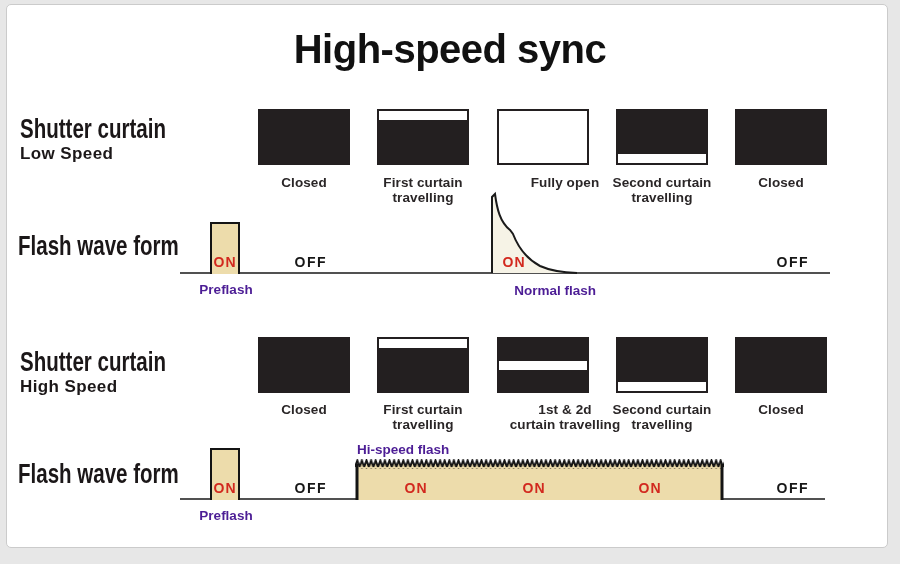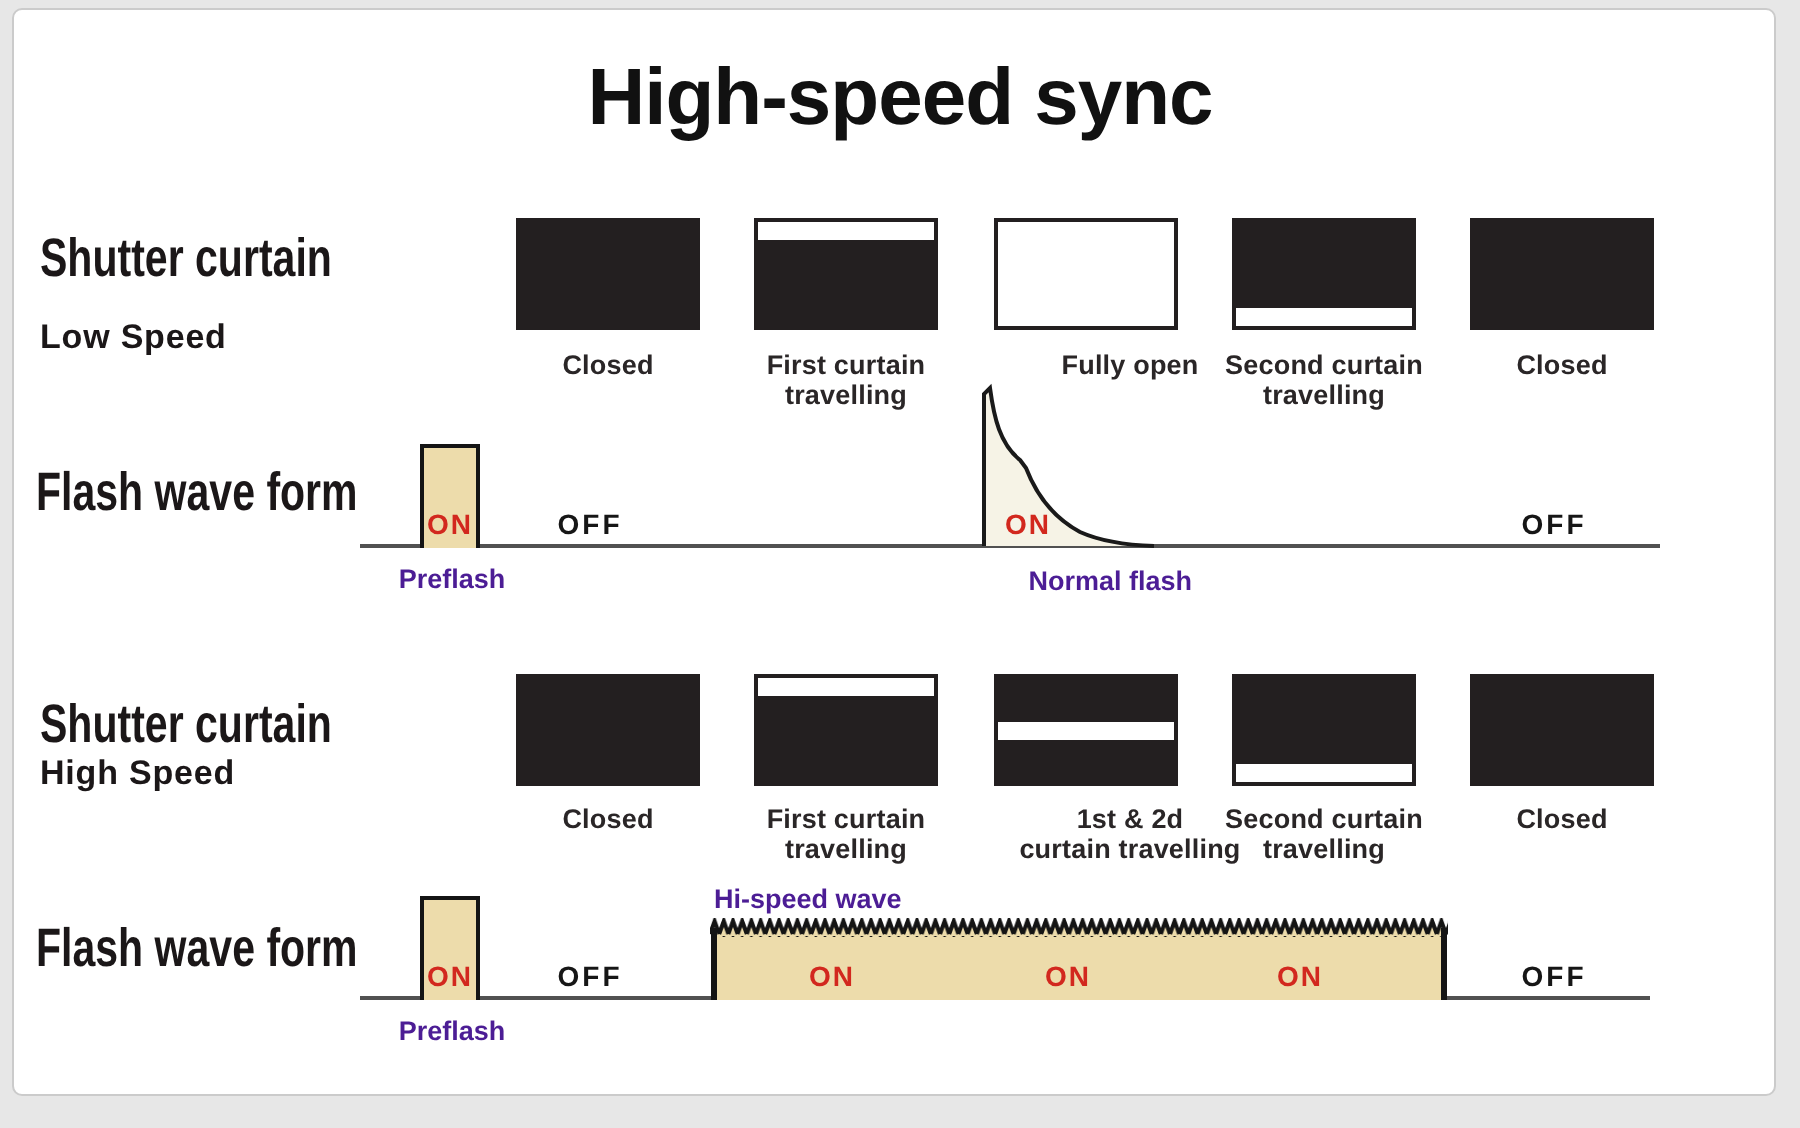--- a/index.html
+++ b/index.html
@@ -23,37 +23,37 @@
   .c1{left:258px;} .c2{left:377px;} .c3{left:497px;} .c4{left:616px;} .c5{left:735px;}
   .stage-lbl{position:absolute;width:130px;text-align:center;font-size:13.5px;
     font-weight:600;line-height:15px;color:#2a2627;white-space:pre-line;letter-spacing:.1px;}
   .lr1{top:175px;} .lr3{top:402px;}
   .lc1{left:239px;} .lc2{left:358px;} .lc3{left:500px;} .lc4{left:597px;} .lc5{left:716px;}
   .baseline{position:absolute;height:2.5px;background:#515151;}
   .pulse{position:absolute;width:26px;height:50px;background:#eddcab;
     border:2px solid #141414;border-bottom:none;}
   .on{position:absolute;width:40px;text-align:center;font-weight:bold;font-size:14px;
     letter-spacing:1px;color:#d2281e;}
-  .off{position:absolute;width:64px;text-align:center;font-weight:bold;font-size:14px;
+  .off{position:absolute;width:64px;text-align:right;font-weight:bold;font-size:14px;
     letter-spacing:1.5px;color:#161616;}
   .caption{position:absolute;width:130px;text-align:center;font-size:13.5px;
     font-weight:600;color:#4c1d95;}
   .caption-left{text-align:left;}
 </style>
 </head>
 <body>
 
 <div class="page">
   <div class="panel"></div>
 
   <div class="abs title">High-speed sync</div>
 
   <div class="abs" style="left:20px;top:116px;">
     <div class="sec-title">Shutter curtain</div>
-    <div class="sec-sub" style="margin-top:16px;">Low Speed</div>
+    <div class="sec-sub" style="margin-top:1px;">Low Speed</div>
   </div>
 
   <div class="box b-closed r1 c1"></div>
   <div class="box b-first  r1 c2"></div>
   <div class="box b-open   r1 c3"></div>
   <div class="box b-second r1 c4"></div>
   <div class="box b-closed r1 c5"></div>
 
   <div class="stage-lbl lr1 lc1">Closed</div>
   <div class="stage-lbl lr1 lc2">First curtain
@@ -100,21 +100,21 @@
   <div class="stage-lbl lr3 lc5">Closed</div>
 
   <div class="abs sec-title" style="left:18px;top:461px;">Flash wave form</div>
   <div class="baseline" style="left:180px;top:497.5px;width:645px;"></div>
 
   <div class="pulse" style="left:210px;top:448px;"></div>
   <div class="on" style="left:205px;top:480px;">ON</div>
   <div class="caption" style="left:161px;top:508px;">Preflash</div>
   <div class="off" style="left:263px;top:480px;">OFF</div>
 
-  <div class="caption caption-left" style="left:357px;top:442px;">Hi-speed wave</div>
+  <div class="caption caption-left" style="left:357px;top:442px;">Hi-speed flash</div>
   <svg class="abs" style="left:355px;top:459px;" width="369" height="41">
     <defs>
       <pattern id="zz" width="4.6" height="9" patternUnits="userSpaceOnUse">
         <path d="M0,8 L2.3,1.5 L4.6,8" fill="none" stroke="#141414" stroke-width="2"></path>
       </pattern>
     </defs>
     <rect x="2" y="5" width="365" height="36" fill="#eddcab"></rect>
     <rect x="0" y="0" width="369" height="9.5" fill="url(#zz)"></rect>
     <path d="M2,5 V41" stroke="#141414" stroke-width="3"></path>
     <path d="M367,5 V41" stroke="#141414" stroke-width="3"></path>

